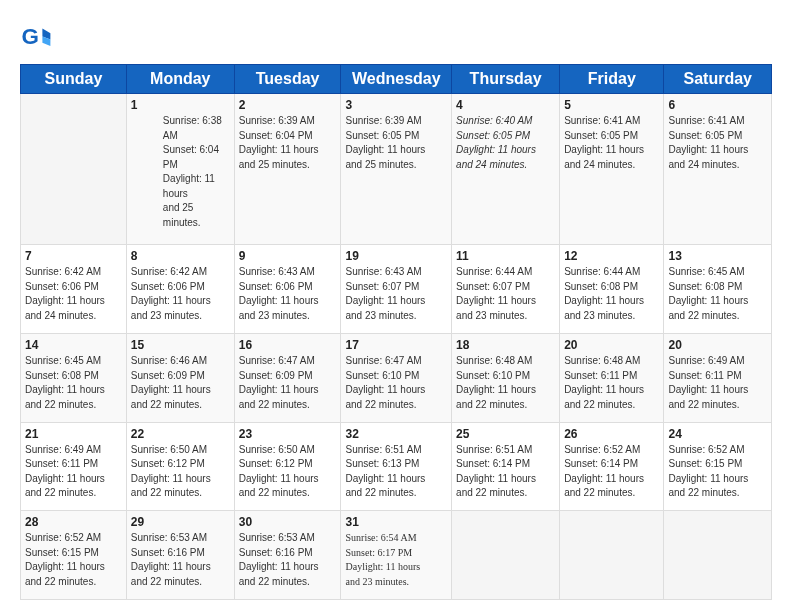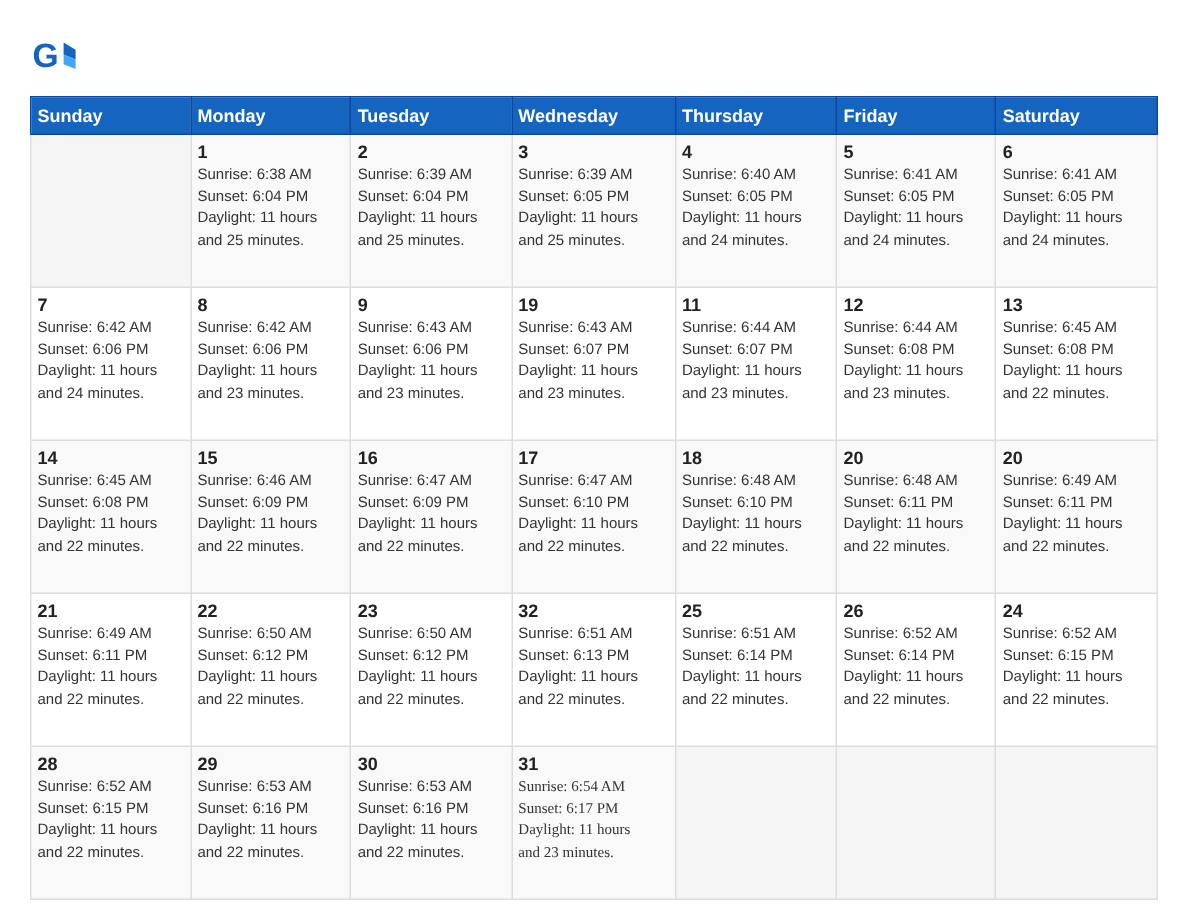--- a/index.html
+++ b/index.html
@@ -59,22 +59,22 @@
       border-collapse: collapse;
       flex: 1;
       font-size: 10.5px;
     }
     .calendar thead tr {
       background: #1565c0;
       color: #fff;
     }
     .calendar thead th {
       padding: 5px 4px;
-      text-align: left;
-      font-size: 12px;
+      text-align: center;
+      font-size: 16px;
       font-weight: bold;
       border: 1px solid #0d47a1;
     }
     .calendar tbody tr {
       border-bottom: 1px solid #ccc;
     }
     .calendar tbody td {
       vertical-align: top;
       padding: 4px 4px 3px 4px;
       border: 1px solid #ddd;
@@ -133,42 +133,42 @@
           <th>Thursday</th>
           <th>Friday</th>
           <th>Saturday</th>
         </tr>
     </thead>
     <tbody id="calendar-body">
     <tr>
           <td class="empty-cell"></td>
           <td>
             <span class="day-num">1</span>
-            <div class="day-detail" style="white-space: pre-line;">Sunrise: 6:38 AM
+            <div class="day-detail" style="white-space: pre-line; margin-left: 32px;">Sunrise: 6:38 AM
 Sunset: 6:04 PM
 Daylight: 11 hours
 and 25 minutes.</div>
           </td>
           <td>
             <span class="day-num">2</span>
             <div class="day-detail" style="white-space: pre-line;">Sunrise: 6:39 AM
 Sunset: 6:04 PM
 Daylight: 11 hours
 and 25 minutes.</div>
           </td>
           <td>
             <span class="day-num">3</span>
             <div class="day-detail" style="white-space: pre-line;">Sunrise: 6:39 AM
 Sunset: 6:05 PM
 Daylight: 11 hours
 and 25 minutes.</div>
           </td>
           <td>
             <span class="day-num">4</span>
-            <div class="day-detail" style="white-space: pre-line;">Sunrise: 6:40 AM
+            <div class="day-detail" style="white-space: pre-line; font-style: italic;">Sunrise: 6:40 AM
 Sunset: 6:05 PM
 Daylight: 11 hours
 and 24 minutes.</div>
           </td>
           <td>
             <span class="day-num">5</span>
             <div class="day-detail" style="white-space: pre-line;">Sunrise: 6:41 AM
 Sunset: 6:05 PM
 Daylight: 11 hours
 and 24 minutes.</div>

